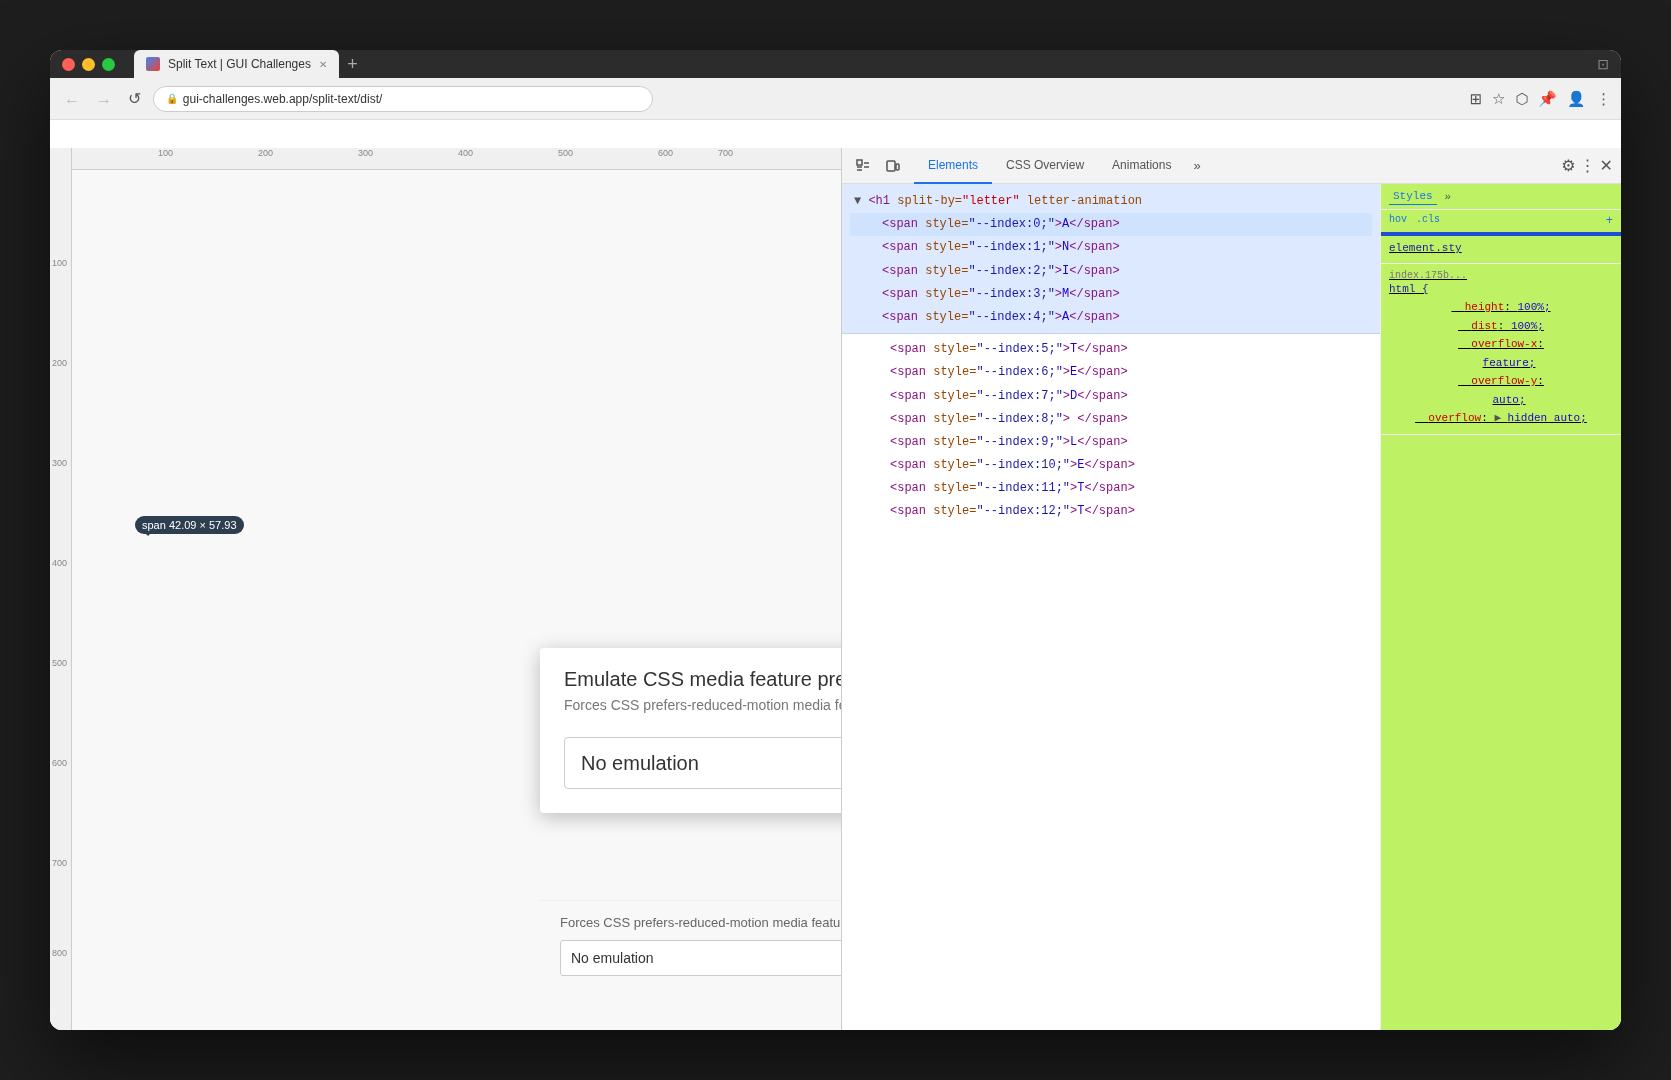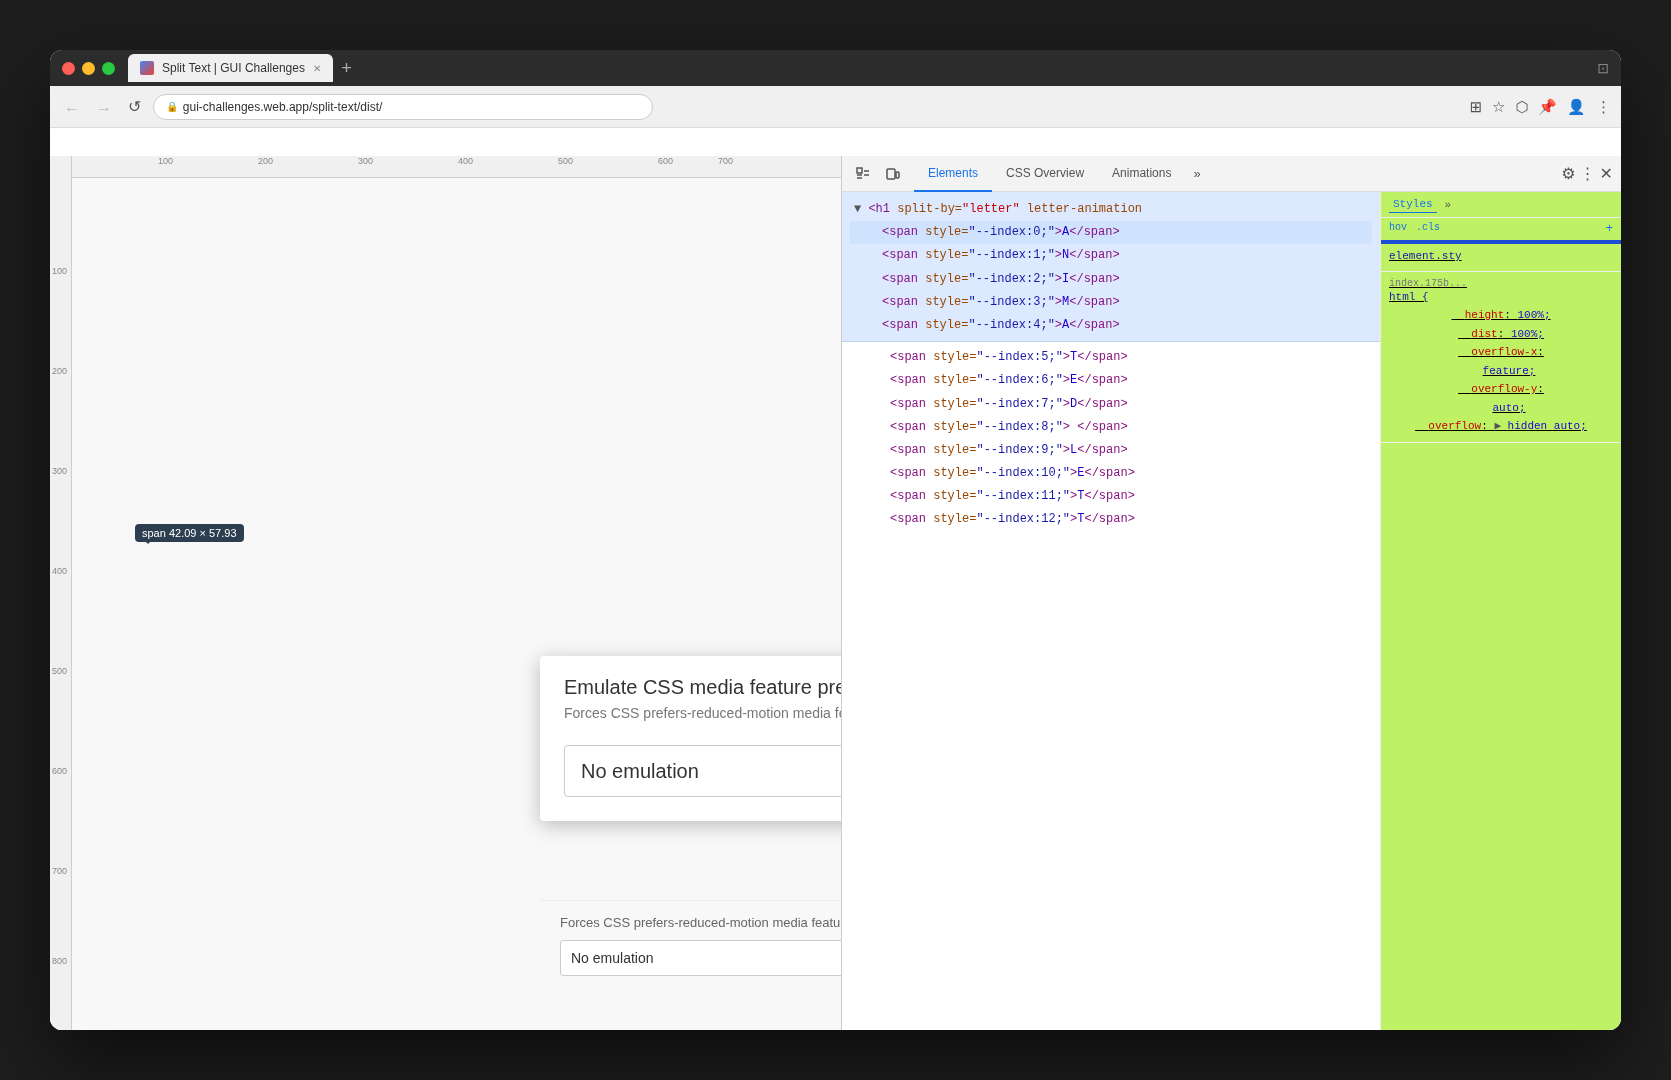--- a/index.html
+++ b/index.html
@@ -21,26 +21,26 @@
       background: #fff;
       border-radius: 12px;
       box-shadow: 0 30px 80px rgba(0,0,0,0.6);
       overflow: hidden;
       display: flex;
       flex-direction: column;
     }
 
     
     .title-bar {
-      height: 36px;
+      height: 28px;
       background: #2c2c2c;
       display: flex;
       align-items: center;
       padding: 0 12px;
-      gap: 1px;
+      gap: 7px;
       flex-shrink: 0;
     }
     .traffic-lights {
       display: flex;
       gap: 7px;
       align-items: center;
     }
     .traffic-light {
       width: 13px;
       height: 13px;
@@ -217,21 +217,21 @@
 
     
     .span-tooltip {
       position: absolute;
       top: 368px;
       left: 85px;
       background: #2c3e50;
       color: #fff;
       font-size: 11px;
       padding: 3px 7px;
-      border-radius: 4px;
+      border-radius: 9px;
       z-index: 10;
       white-space: nowrap;
     }
     .span-tooltip::after {
       content: '';
       position: absolute;
       bottom: -5px;
       left: 10px;
       border: 3px solid transparent;
       border-top-color: #2c3e50;

